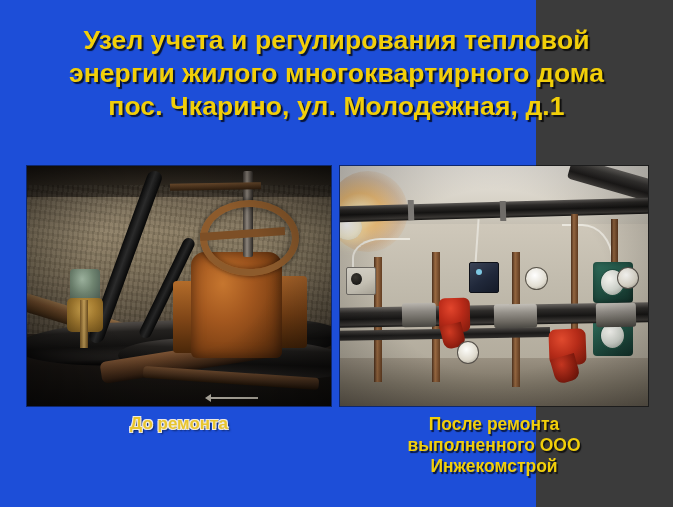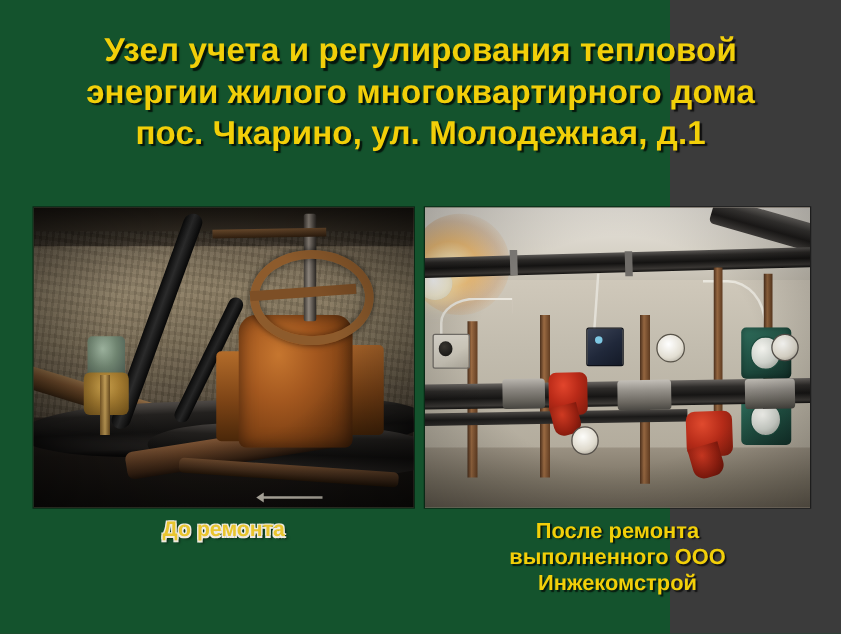--- a/index.html
+++ b/index.html
@@ -10,21 +10,21 @@
     width: 673px;
     height: 507px;
     overflow: hidden;
     background: #3b3b3b;
     font-family: "Liberation Sans", sans-serif;
   }
   .slide {
     position: relative;
     width: 536px;
     height: 507px;
-    background: #14532d;
+    background: #1d4ed8;
   }
 
   
   .slide-title {
     position: absolute;
     left: 18px;
     top: 24px;
     width: 637px;
     text-align: center;
     color: #f2cf09;

